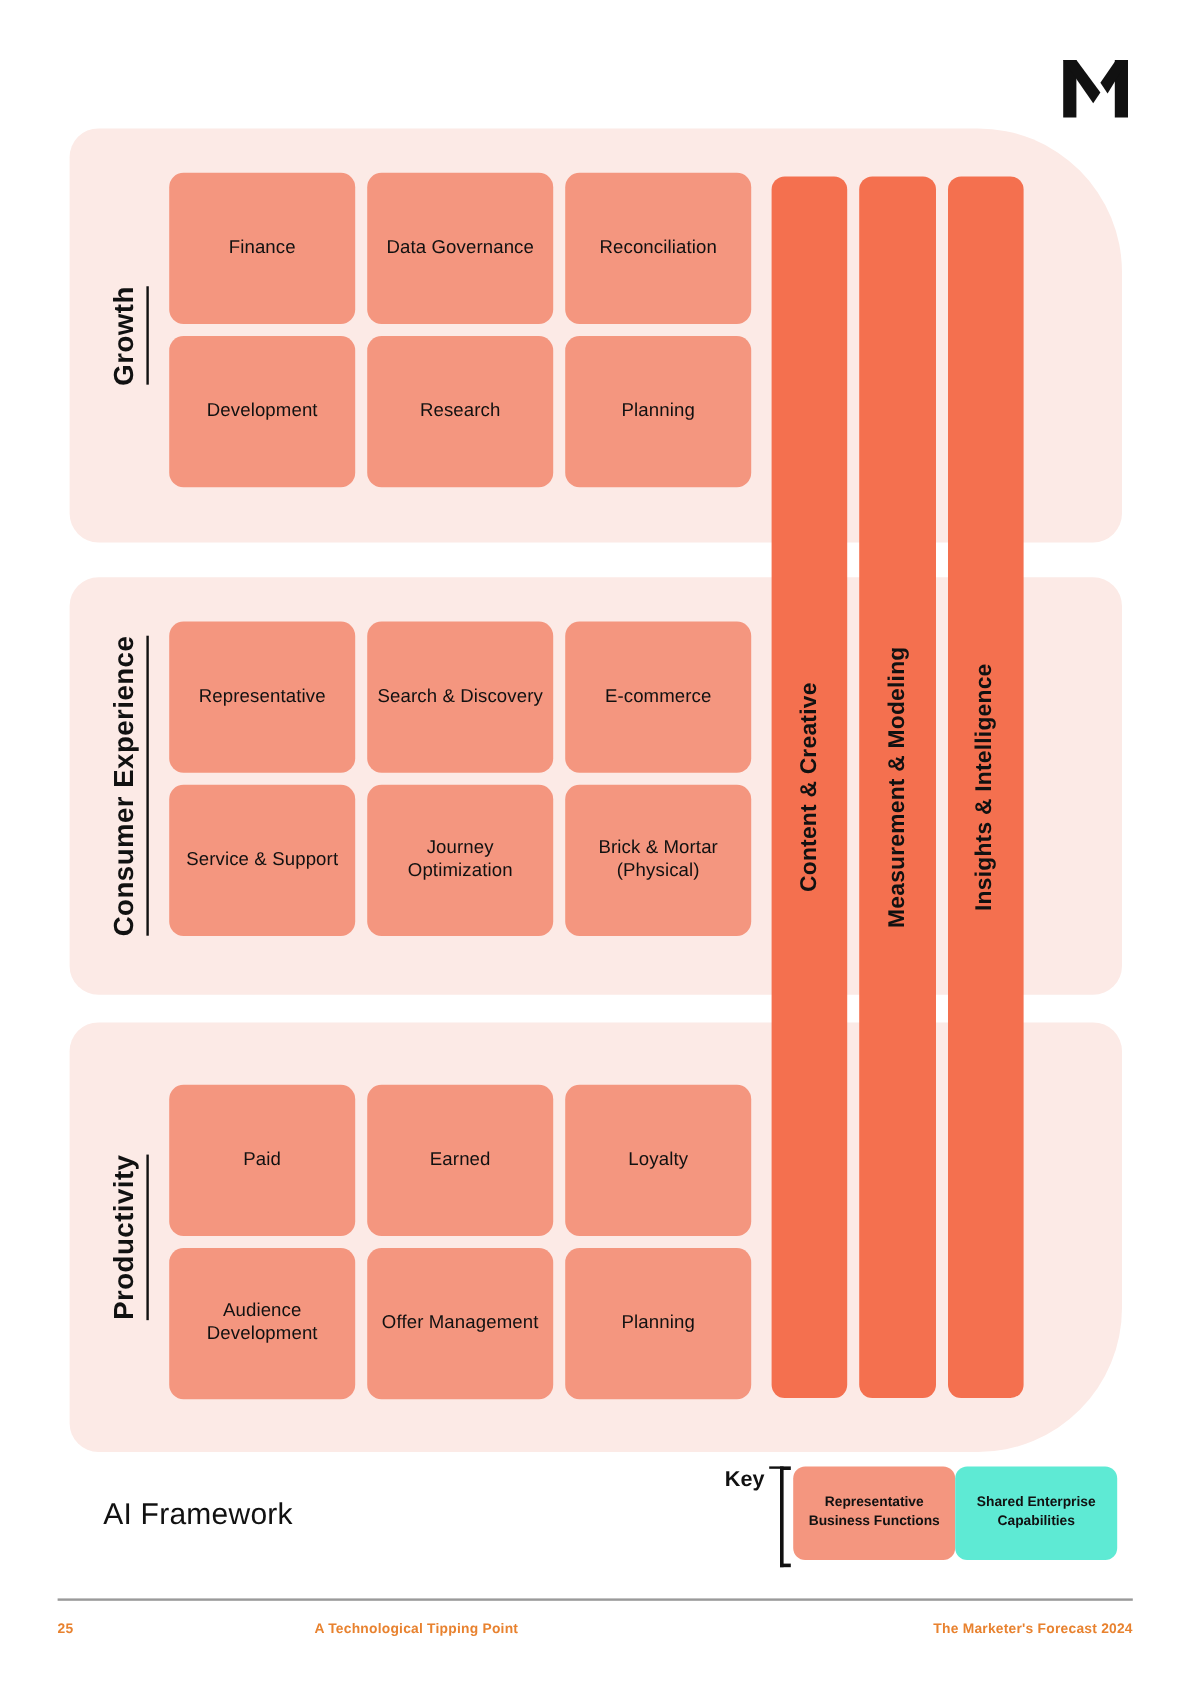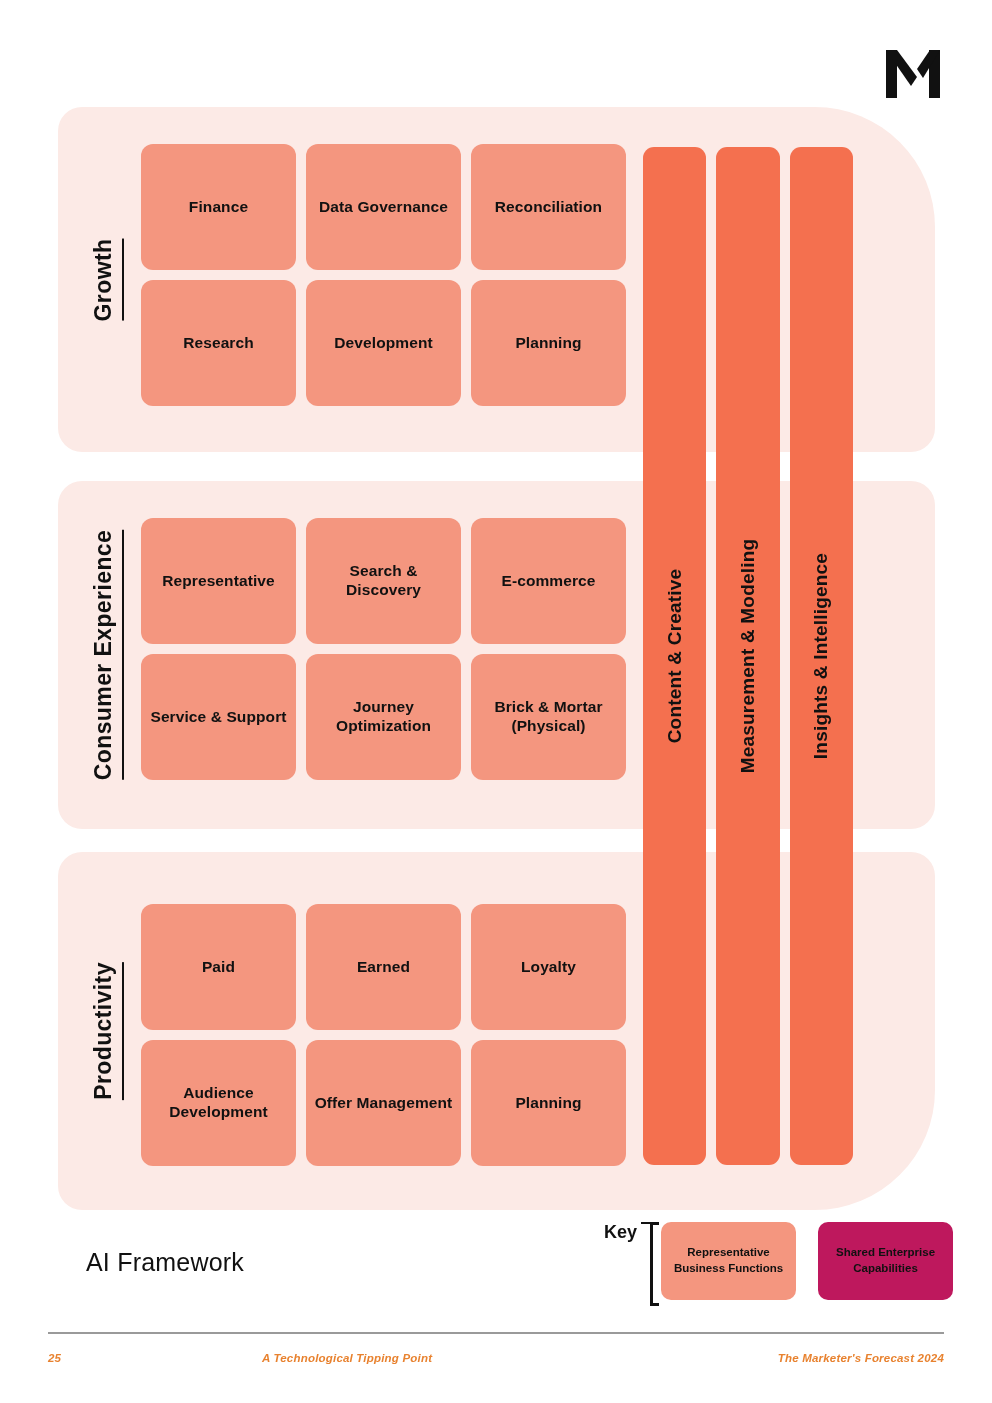--- a/index.html
+++ b/index.html
@@ -70,21 +70,21 @@
   }
   .panel.p2 .grid { top: 52px; }
   .card {
     background: #F4967F;
     border-radius: 12px;
     display: flex;
     align-items: center;
     justify-content: center;
     text-align: center;
     font-size: 15.5px;
-    font-weight: 700;
+    font-weight: 400;
     color: #111111;
     line-height: 1.22;
     padding: 4px 6px;
     letter-spacing: 0.1px;
   }
 
   
   .pillars {
     position: absolute;
     left: 643px;
@@ -137,49 +137,48 @@
   }
   .key-tick { width: 9px; height: 2px; background: #111111; }
   .key-bracket {
     width: 9px;
     height: 84px;
     border-left: 3px solid #111111;
     border-top: 3px solid #111111;
     border-bottom: 3px solid #111111;
     margin-right: 2px;
   }
-  .key-chips { display: flex; gap: 22px; }
+  .key-chips { display: flex; }
   .key-chip {
     width: 135px; height: 78px;
     border-radius: 10px;
     display: flex; align-items: center; justify-content: center;
     text-align: center;
     font-size: 11.5px;
     font-weight: 700;
     color: #111111;
     line-height: 1.35;
     padding: 2px 6px;
   }
   .key-chip.light { background: #F4967F; }
-  .key-chip.dark  { background: #be185d; }
+  .key-chip.dark  { background: #5eead4; }
 
   
   .foot-rule {
     position: absolute;
     left: 48px; top: 1332px;
     width: 896px; height: 2px;
     background: #9a9a9a;
   }
   .footer {
     position: absolute;
     left: 48px; top: 1352px;
     width: 896px;
     display: flex;
     align-items: baseline;
-    font-style: italic;
     font-size: 11.5px;
     font-weight: 700;
     color: #E8822F;
     letter-spacing: 0.2px;
   }
   .foot-page   { width: 210px; }
   .foot-center { flex: 1; text-align: left; margin-left: 4px; }
   .foot-right  { text-align: left; }
 </style>
 </head>
@@ -200,22 +199,22 @@
     <div class="sec-label">
       <div class="sec-label-inner">
         <div class="sec-text">Growth</div>
         <div class="sec-rule"></div>
       </div>
     </div>
     <div class="grid">
       <div class="card">Finance</div>
       <div class="card">Data Governance</div>
       <div class="card">Reconciliation</div>
+      <div class="card">Development</div>
       <div class="card">Research</div>
-      <div class="card">Development</div>
       <div class="card">Planning</div>
     </div>
   </div>
 
   <div class="panel p1">
     <div class="sec-label">
       <div class="sec-label-inner">
         <div class="sec-text">Consumer Experience</div>
         <div class="sec-rule"></div>
       </div>

